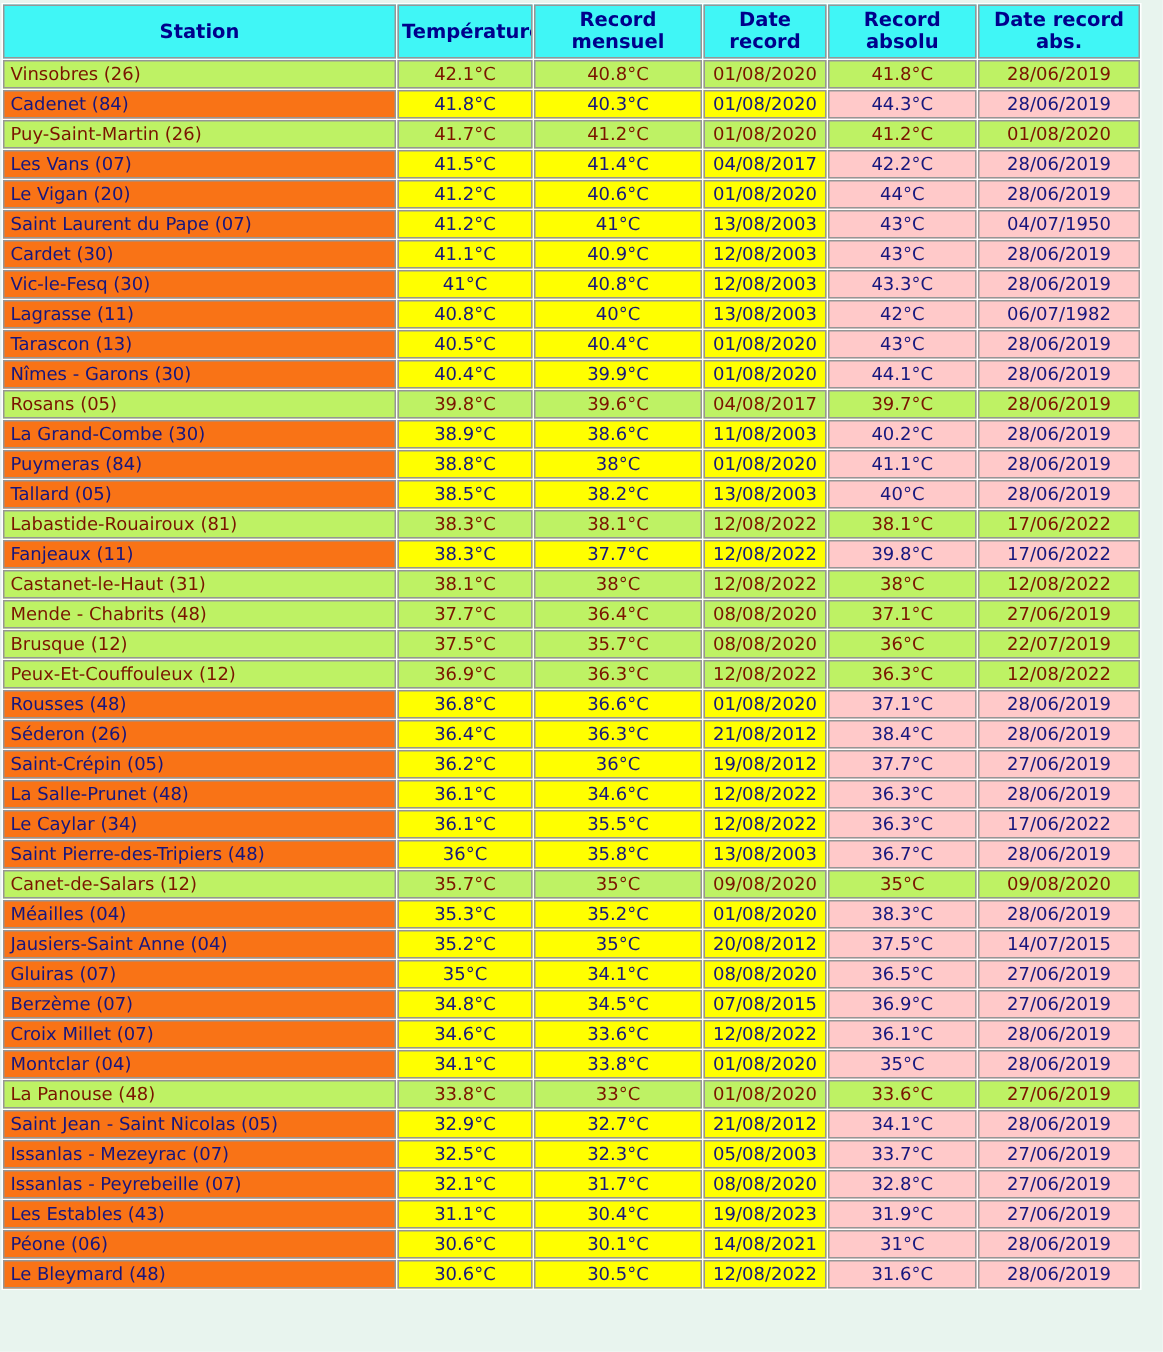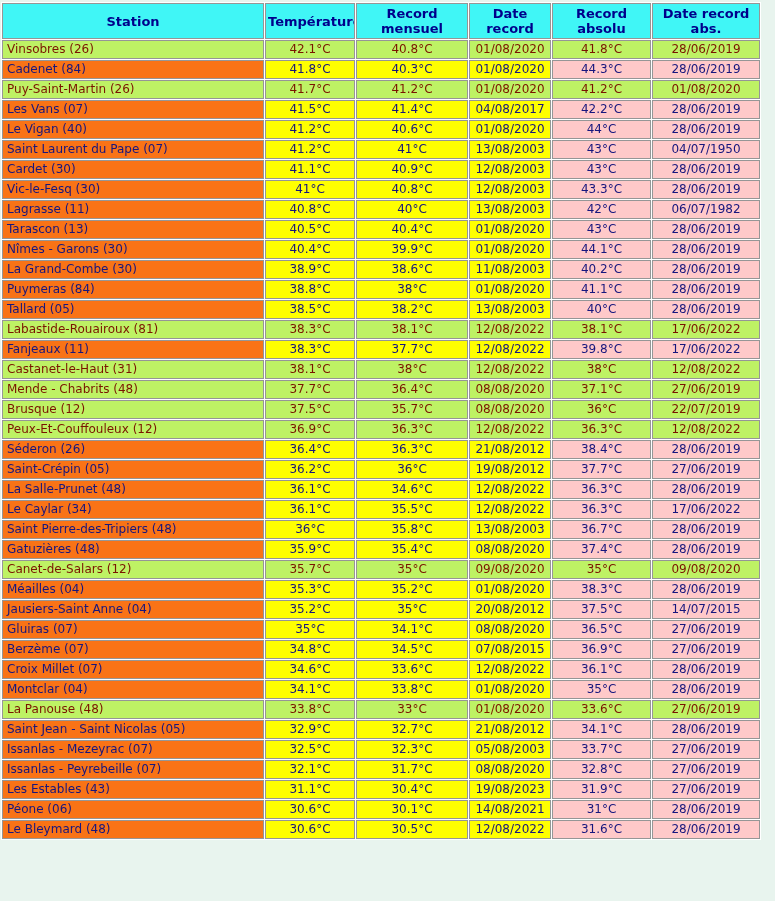--- a/index.html
+++ b/index.html
@@ -106,21 +106,21 @@
   </tr>
       <tr>
     <td class="station">Les Vans (07)</td>
     <td class="val">41.5°C</td>
     <td class="val">41.4°C</td>
     <td class="val">04/08/2017</td>
     <td class="abs">42.2°C</td>
     <td class="abs">28/06/2019</td>
   </tr>
       <tr>
-    <td class="station">Le Vigan (40)</td>
+    <td class="station">Le Vigan (20)</td>
     <td class="val">41.2°C</td>
     <td class="val">40.6°C</td>
     <td class="val">01/08/2020</td>
     <td class="abs">44°C</td>
     <td class="abs">28/06/2019</td>
   </tr>
       <tr>
     <td class="station">Saint Laurent du Pape (07)</td>
     <td class="val">41.2°C</td>
     <td class="val">41°C</td>
@@ -161,20 +161,28 @@
     <td class="abs">28/06/2019</td>
   </tr>
       <tr>
     <td class="station">Nîmes - Garons (30)</td>
     <td class="val">40.4°C</td>
     <td class="val">39.9°C</td>
     <td class="val">01/08/2020</td>
     <td class="abs">44.1°C</td>
     <td class="abs">28/06/2019</td>
   </tr>
+      <tr class="red">
+    <td class="station">Rosans (05)</td>
+    <td class="val">39.8°C</td>
+    <td class="val">39.6°C</td>
+    <td class="val">04/08/2017</td>
+    <td class="abs">39.7°C</td>
+    <td class="abs">28/06/2019</td>
+  </tr>
       <tr>
     <td class="station">La Grand-Combe (30)</td>
     <td class="val">38.9°C</td>
     <td class="val">38.6°C</td>
     <td class="val">11/08/2003</td>
     <td class="abs">40.2°C</td>
     <td class="abs">28/06/2019</td>
   </tr>
       <tr>
     <td class="station">Puymeras (84)</td>
@@ -234,20 +242,28 @@
   </tr>
       <tr class="red">
     <td class="station">Peux-Et-Couffouleux (12)</td>
     <td class="val">36.9°C</td>
     <td class="val">36.3°C</td>
     <td class="val">12/08/2022</td>
     <td class="abs">36.3°C</td>
     <td class="abs">12/08/2022</td>
   </tr>
       <tr>
+    <td class="station">Rousses (48)</td>
+    <td class="val">36.8°C</td>
+    <td class="val">36.6°C</td>
+    <td class="val">01/08/2020</td>
+    <td class="abs">37.1°C</td>
+    <td class="abs">28/06/2019</td>
+  </tr>
+      <tr>
     <td class="station">Séderon (26)</td>
     <td class="val">36.4°C</td>
     <td class="val">36.3°C</td>
     <td class="val">21/08/2012</td>
     <td class="abs">38.4°C</td>
     <td class="abs">28/06/2019</td>
   </tr>
       <tr>
     <td class="station">Saint-Crépin (05)</td>
     <td class="val">36.2°C</td>
@@ -271,28 +287,20 @@
     <td class="val">12/08/2022</td>
     <td class="abs">36.3°C</td>
     <td class="abs">17/06/2022</td>
   </tr>
       <tr>
     <td class="station">Saint Pierre-des-Tripiers (48)</td>
     <td class="val">36°C</td>
     <td class="val">35.8°C</td>
     <td class="val">13/08/2003</td>
     <td class="abs">36.7°C</td>
-    <td class="abs">28/06/2019</td>
-  </tr>
-      <tr>
-    <td class="station">Gatuzières (48)</td>
-    <td class="val">35.9°C</td>
-    <td class="val">35.4°C</td>
-    <td class="val">08/08/2020</td>
-    <td class="abs">37.4°C</td>
     <td class="abs">28/06/2019</td>
   </tr>
       <tr class="red">
     <td class="station">Canet-de-Salars (12)</td>
     <td class="val">35.7°C</td>
     <td class="val">35°C</td>
     <td class="val">09/08/2020</td>
     <td class="abs">35°C</td>
     <td class="abs">09/08/2020</td>
   </tr>

